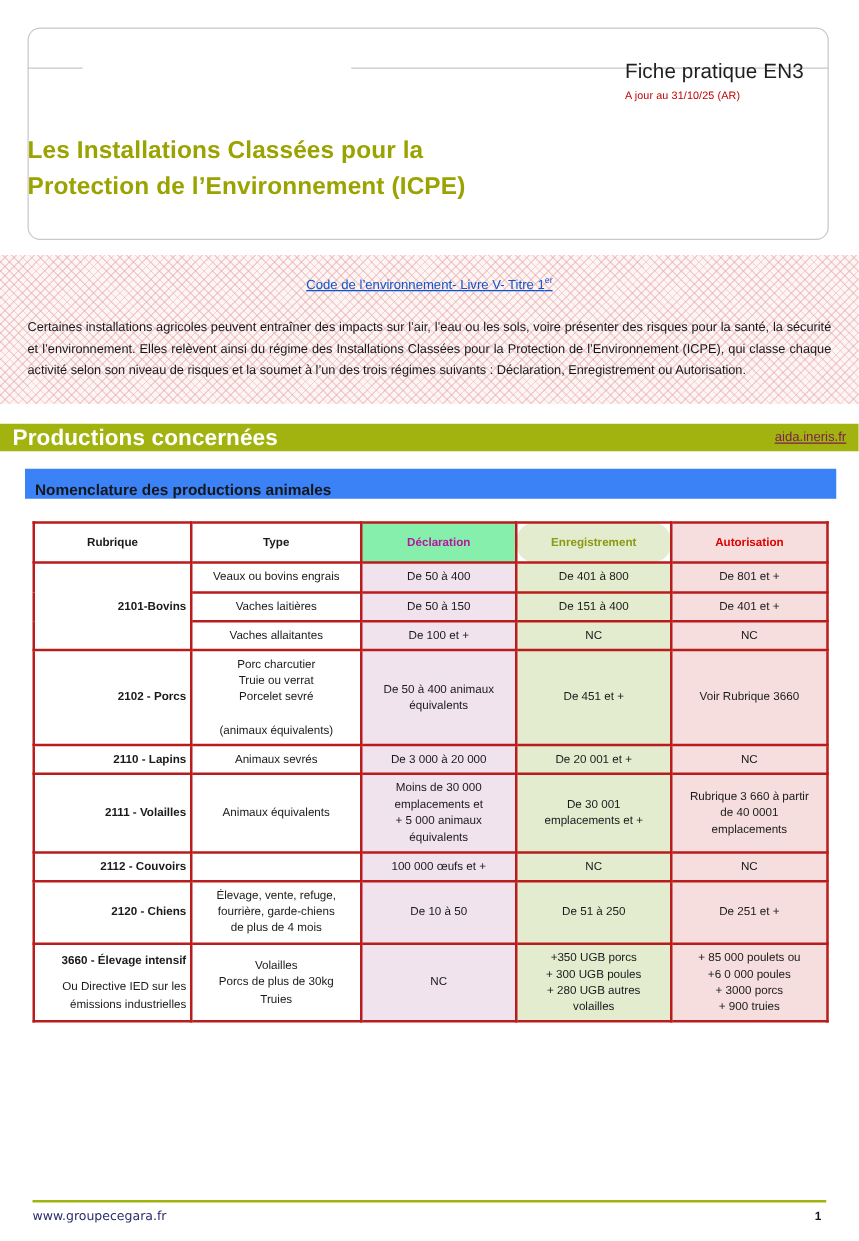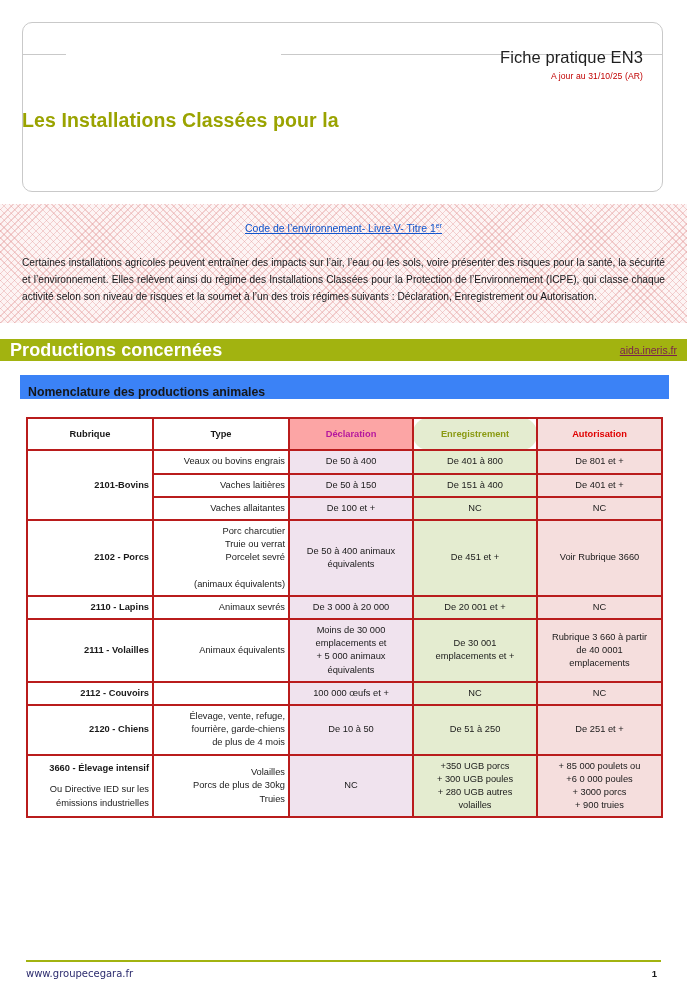--- a/index.html
+++ b/index.html
@@ -97,21 +97,20 @@
     height: 1px;
     background: #c9c9c9;
   }
   .lsl-left { left: 0; width: 44px; }
   .lsl-right { left: 259px; right: 0; }
 
   .fiche-block {
     position: absolute;
     right: 20px;
     top: 38px;
-    text-align: right;
   }
   .fiche-title {
     font-size: 16.5px;
     color: #1f1f1f;
     font-weight: 400;
     letter-spacing: 0.1px;
   }
   .fiche-date {
     font-size: 8.6px;
     color: #c00000;
@@ -215,32 +214,32 @@
   col.c-enr      { width: 124px; }
   col.c-aut      { width: 125px; }
 
   thead th {
     text-align: center;
     font-weight: bold;
     font-size: 9.6px;
     height: 22px;
     background: #ffffff;
   }
-  th.h-decl { background: #fca5a5; color: #b5179e; }
+  th.h-decl { background: #86efac; color: #b5179e; }
   th.h-enr  { background: #e4ecd0; color: #8a9a12; border-radius: 15px; }
   th.h-aut  { background: #f5dedd; color: #e00000; }
 
   td.rubrique {
     font-weight: bold;
     padding-left: 10px;
     text-align: right;
     background: #ffffff;
   }
   td.type {
-    text-align: right;
+    text-align: center;
     padding-left: 10px;
     background: #ffffff;
   }
   td.val { text-align: center; }
   td.decl { background: #f0e3ee; }
   td.enr  { background: #e4ecd0; }
   td.aut  { background: #f5dedd; }
 
   .sub-note {
     font-weight: normal;
@@ -288,20 +287,21 @@
   <div class="logo-side-line lsl-right"></div>
 
 
   <div class="fiche-block">
     <div class="fiche-title">Fiche pratique EN3</div>
     <div class="fiche-date">A jour au 31/10/25 (AR)</div>
   </div>
 
   <div class="doc-title">
     <div>Les Installations Classées pour la</div>
+    <div>Protection de l’Environnement (ICPE)</div>
   </div>
 </div>
 
 <div class="intro-panel">
   <div class="intro-link-row">
     <a class="intro-link" href="#"><span>Code de l’environnement- Livre V- Titre 1</span><sup>er</sup></a>
   </div>
   <div class="intro-text">Certaines installations agricoles peuvent entraîner des impacts sur l’air, l’eau ou les sols, voire présenter des risques pour la santé, la sécurité et l’environnement. Elles relèvent ainsi du régime des Installations Classées pour la Protection de l’Environnement (ICPE), qui classe chaque activité selon son niveau de risques et la soumet à l’un des trois régimes suivants : Déclaration, Enregistrement ou Autorisation.</div>
 </div>
 

